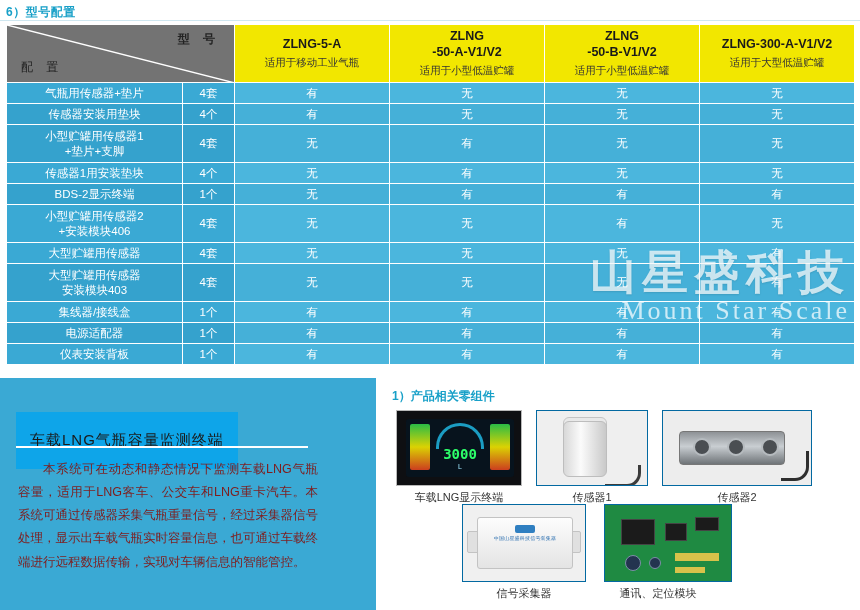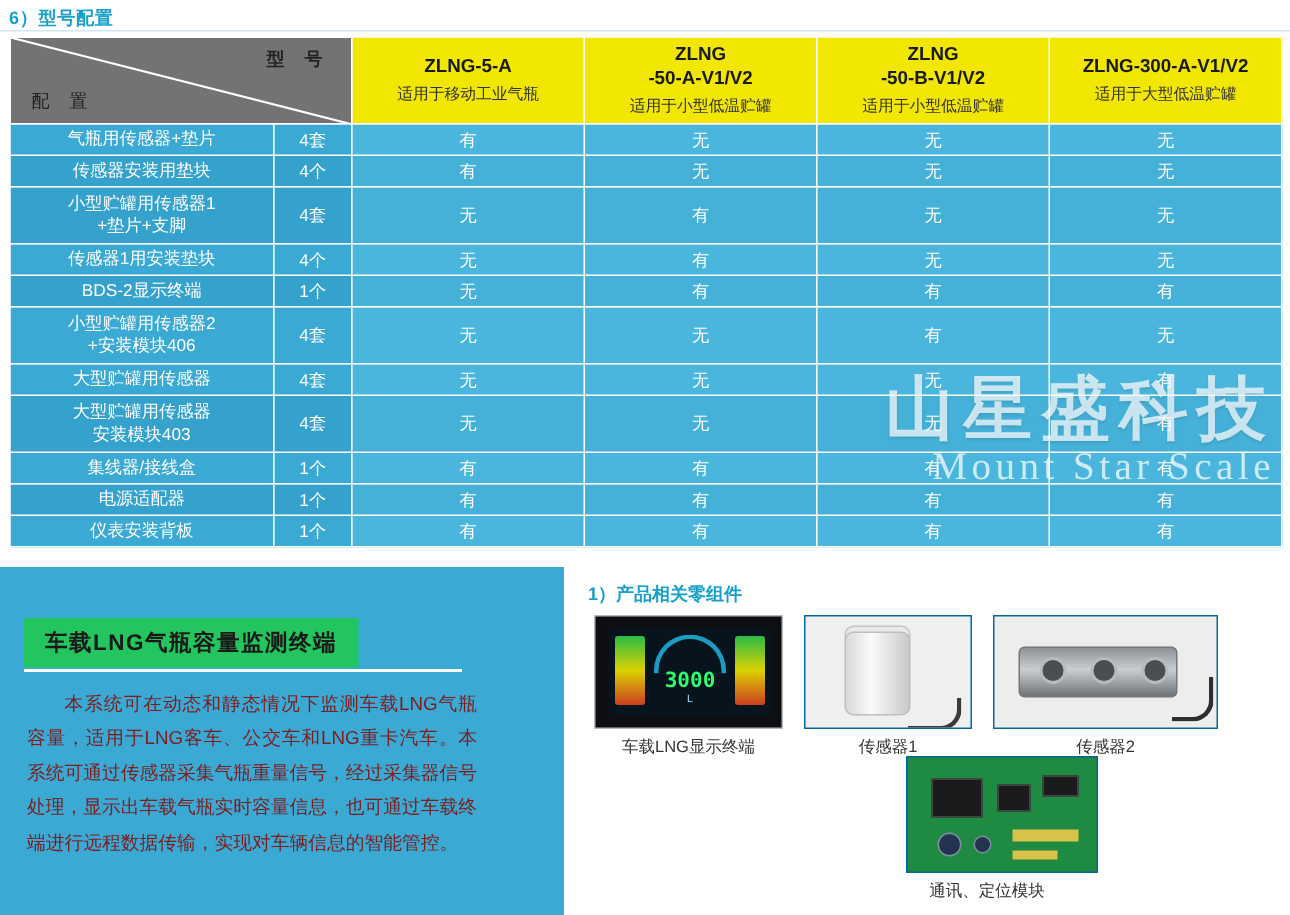--- a/index.html
+++ b/index.html
@@ -117,24 +117,24 @@
   
   .bottom {
     position: absolute; left: 0; top: 378px; width: 860px; height: 232px;
   }
   .blue-panel {
     position: absolute; left: 0; top: 0; width: 376px; height: 232px;
     background: #3aa9d4;
   }
   .blue-panel .ribbon {
     position: absolute; left: 16px; top: 34px;
-    background: #22c55e;
+    background: #0ea5e9;
     color: #1a1a1a;
-    font-size: 15px; font-weight: bold;
-    padding: 7px 14px;
+    font-size: 15px; font-weight: normal;
+    padding: 19px 14px;
     letter-spacing: 1px;
   }
   .blue-panel .ribbon-line {
     position: absolute; left: 16px; top: 68px; width: 292px; height: 2px;
     background: #ffffff;
   }
   .blue-panel p.body {
     position: absolute; left: 18px; top: 80px; width: 300px;
     margin: 0;
     color: #7f1d1d;
@@ -437,20 +437,30 @@
         <div class="ph">
           <div class="s2-body"></div>
           <div class="s2-hole" style="left:30px"></div>
           <div class="s2-hole" style="left:64px"></div>
           <div class="s2-hole" style="left:98px"></div>
           <div class="s2-wire"></div>
         </div>
         <div class="cap">传感器2</div>
       </div>
 
+      <div class="prod p4">
+        <div class="ph">
+          <div class="c-ear-l"></div>
+          <div class="c-ear-r"></div>
+          <div class="c-box"></div>
+          <div class="c-logo"></div>
+          <div class="c-label">中国山星盛科技信号采集器</div>
+        </div>
+        <div class="cap">信号采集器</div>
+      </div>
 
       <div class="prod p5">
         <div class="ph">
           <div class="pcb"></div>
           <div class="chip" style="left:16px;top:14px;width:34px;height:26px"></div>
           <div class="chip" style="left:60px;top:18px;width:22px;height:18px"></div>
           <div class="chip" style="left:90px;top:12px;width:24px;height:14px"></div>
           <div class="cap-e" style="left:20px;top:50px;width:16px;height:16px"></div>
           <div class="cap-e" style="left:44px;top:52px;width:12px;height:12px"></div>
           <div class="hdrpin" style="left:70px;top:48px;width:44px;height:8px"></div>

